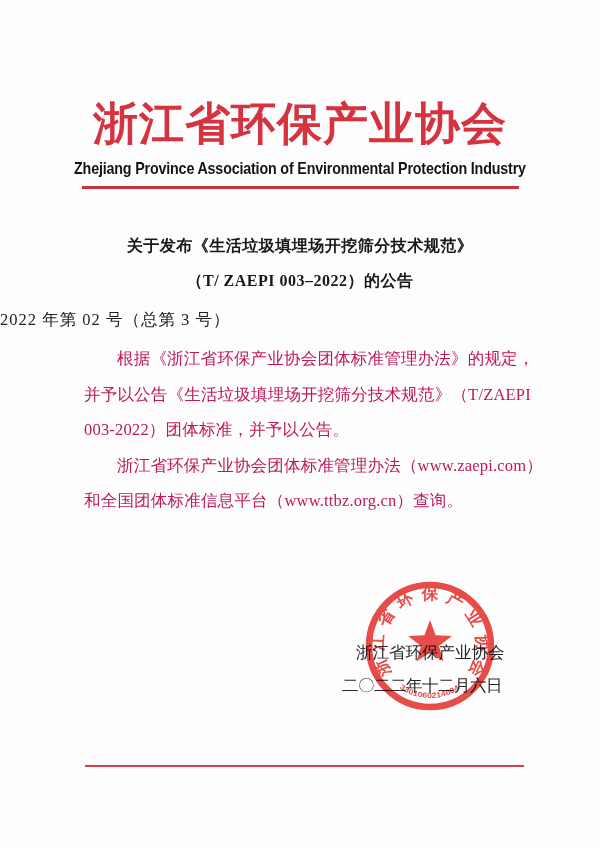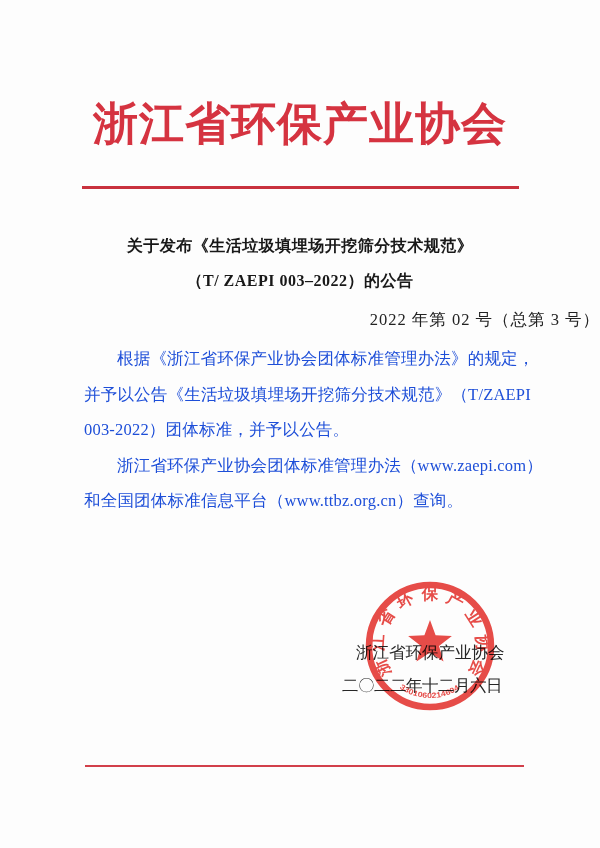--- a/index.html
+++ b/index.html
@@ -42,29 +42,29 @@
     position:absolute;left:0;width:600px;
     text-align:center;
     font-size:16px;line-height:24px;font-weight:700;
     color:#181818;
     letter-spacing:0.5px;
   }
   .doc-title.l1{top:234px;}
   .doc-title.l2{top:269px;}
   .issue-line{
     position:absolute;top:309px;left:0;width:600px;
-    text-align:right;
+    text-align:left;
     font-size:16.5px;line-height:22px;
     color:#222;
     letter-spacing:1px;
   }
   .body-block{
     position:absolute;top:341px;left:84px;width:436px;
     font-size:16.5px;line-height:35.5px;
-    color:#1d4ed8;
+    color:#be185d;
     letter-spacing:0.2px;
   }
   .body-line{white-space:nowrap;}
   .indent{text-indent:2em;}
   .attachment-line{
     position:absolute;top:512px;left:84px;width:460px;
     font-size:16.5px;line-height:35.5px;
     color:#1d1d1d;
     letter-spacing:0.2px;
     white-space:nowrap;
@@ -93,20 +93,23 @@
     background:#d2404a;
   }
 </style>
 </head>
 <body>
 
 <div class="page">
 
   <div class="org-cn">浙江省环保产业协会</div>
 
+  <div class="org-en">
+    <span class="squeeze">Zhejiang Province Association of Environmental Protection Industry</span>
+  </div>
 
   <div class="rule-top"></div>
 
   <div class="doc-title l1">关于发布《生活垃圾填埋场开挖筛分技术规范》</div>
 
   <div class="doc-title l2">（T/ ZAEPI 003–2022）的公告</div>
 
   <div class="issue-line">2022 年第 02 号（总第 3 号）</div>
 
   <div class="body-block">

